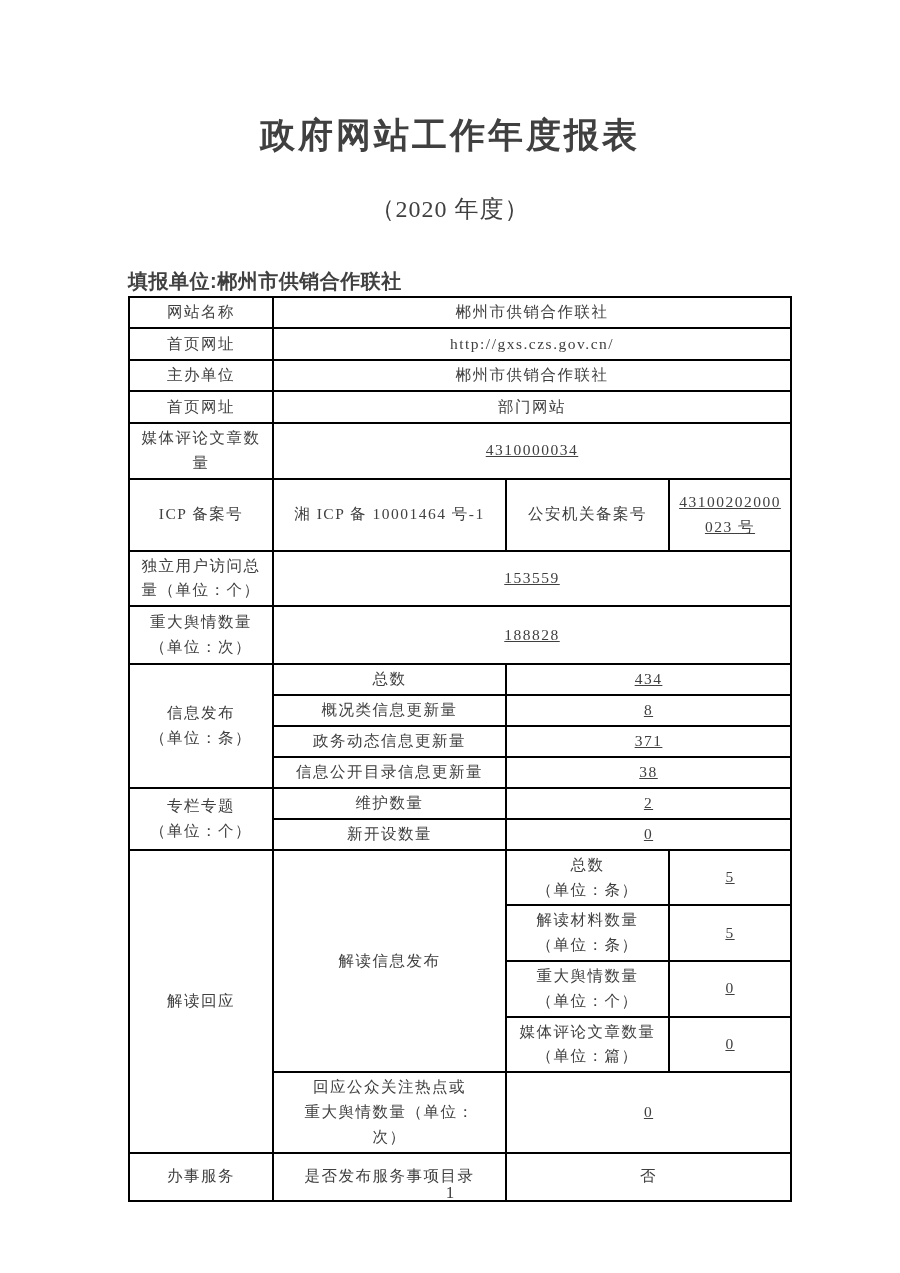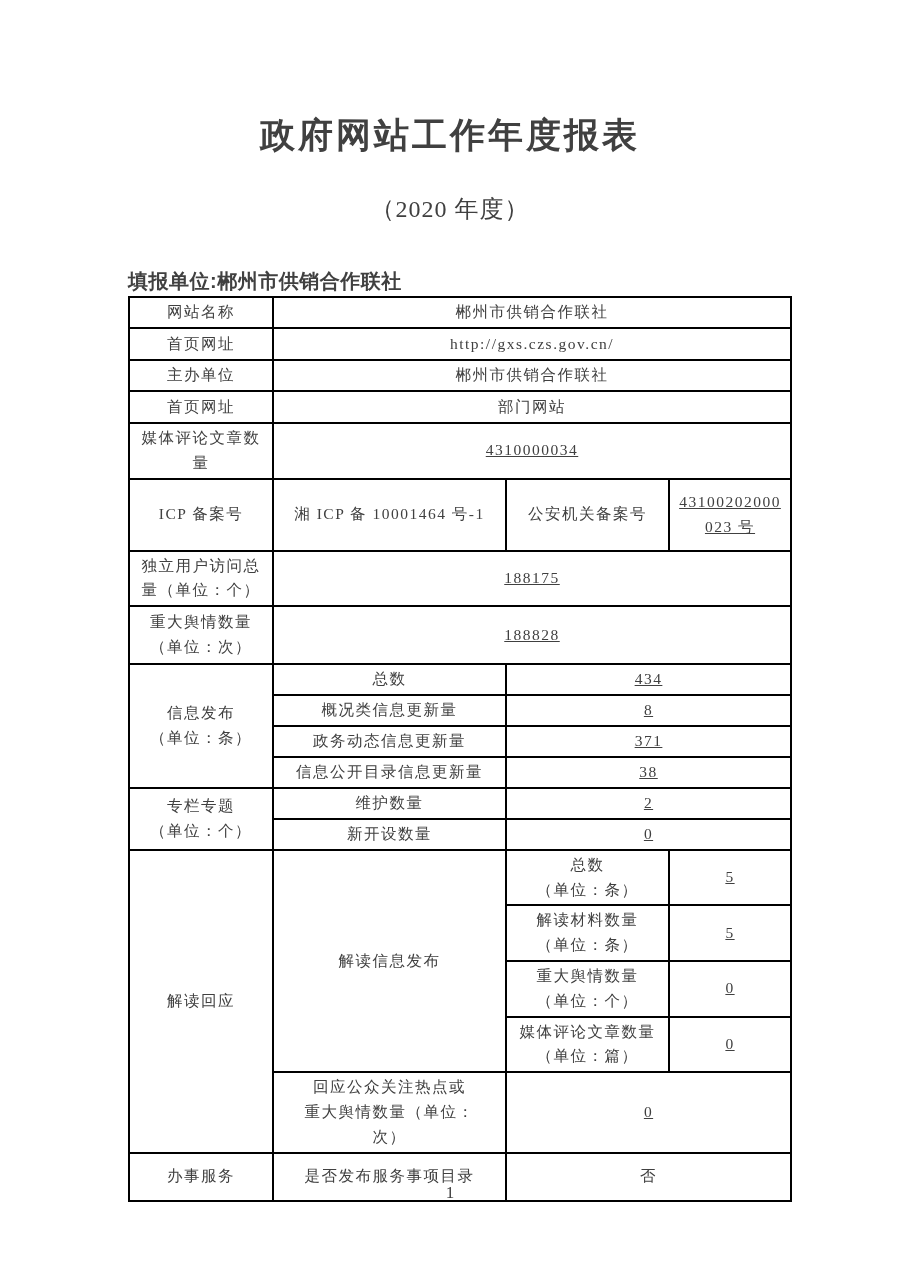--- a/index.html
+++ b/index.html
@@ -91,21 +91,21 @@
       <td>ICP 备案号</td>
       <td>湘 ICP 备 10001464 号-1</td>
       <td>公安机关备案号</td>
       <td class="num">43100202000
 023 号</td>
     </tr>
 
     <tr class="h52">
       <td>独立用户访问总
 量（单位：个）</td>
-      <td colspan="3" class="num">188175</td>
+      <td colspan="3" class="num">153559</td>
     </tr>
     <tr class="h58">
       <td>重大舆情数量
 （单位：次）</td>
       <td colspan="3" class="num">188828</td>
     </tr>
 
     <tr class="h30">
       <td rowspan="4">信息发布
 （单位：条）</td>

